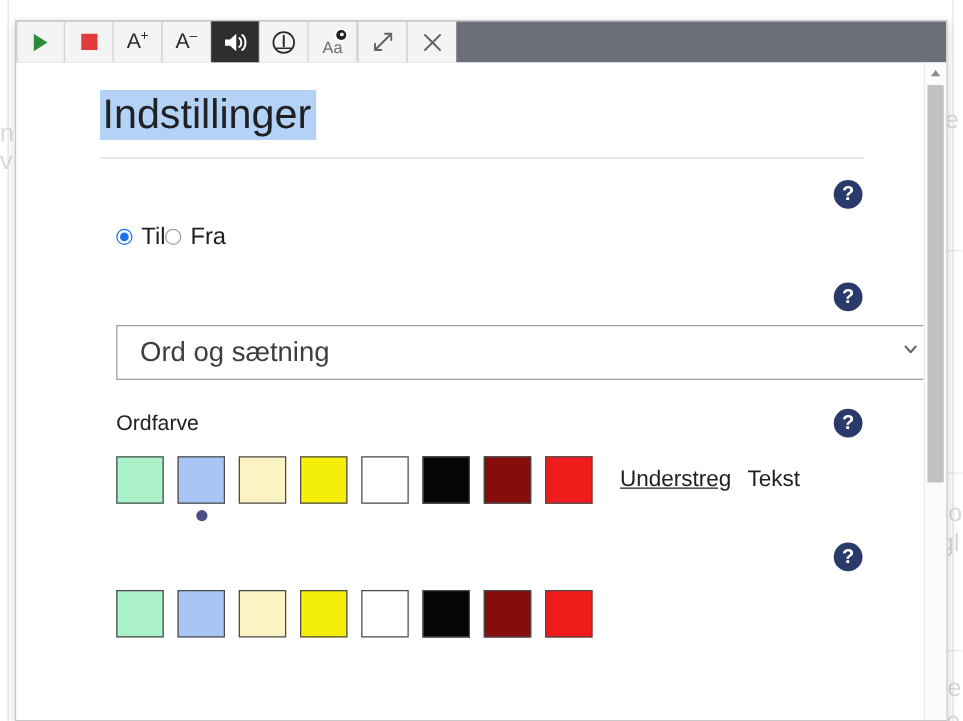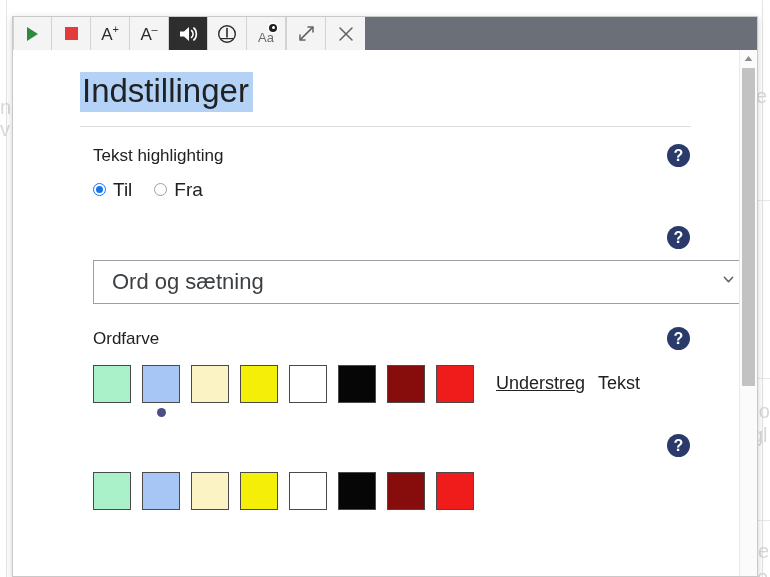--- a/index.html
+++ b/index.html
@@ -204,21 +204,20 @@
     text-align: center;
     cursor: pointer;
     font-family: "Liberation Sans", sans-serif;
   }
 
   
   .radio-row {
     margin: 12px 0 0 13px;
     display: flex;
     align-items: flex-start;
-    gap: 22px;
   }
   .radio-opt {
     display: flex;
     align-items: center;
     gap: 7px;
     cursor: pointer;
   }
   .radio-dot {
     width: 13px; height: 13px;
     border-radius: 50%;
@@ -430,21 +429,20 @@
 
   <div id="dialog-body">
     <div id="content-area">
 
       <h1 id="page-title">Indstillinger</h1>
       <hr id="title-rule">
 
 
       
       <div class="field-row">
-        <span class="field-label">Tekst highlighting</span>
         <span class="help-icon">?</span>
       </div>
       <div class="radio-row" id="radio-group-text-highlighting">
           <div class="radio-opt">
             <span class="radio-dot checked"></span>
             <span class="radio-label">Til</span>
           </div>
           <div class="radio-opt">
             <span class="radio-dot"></span>
             <span class="radio-label">Fra</span>

